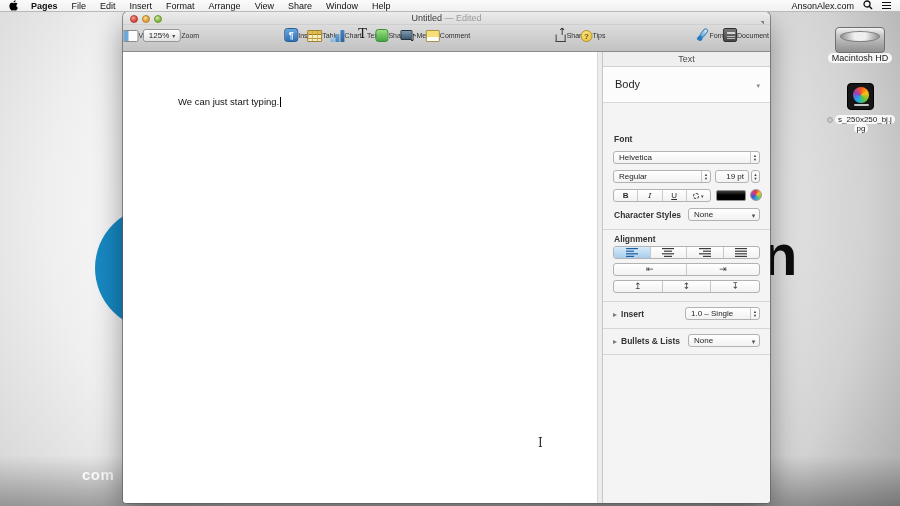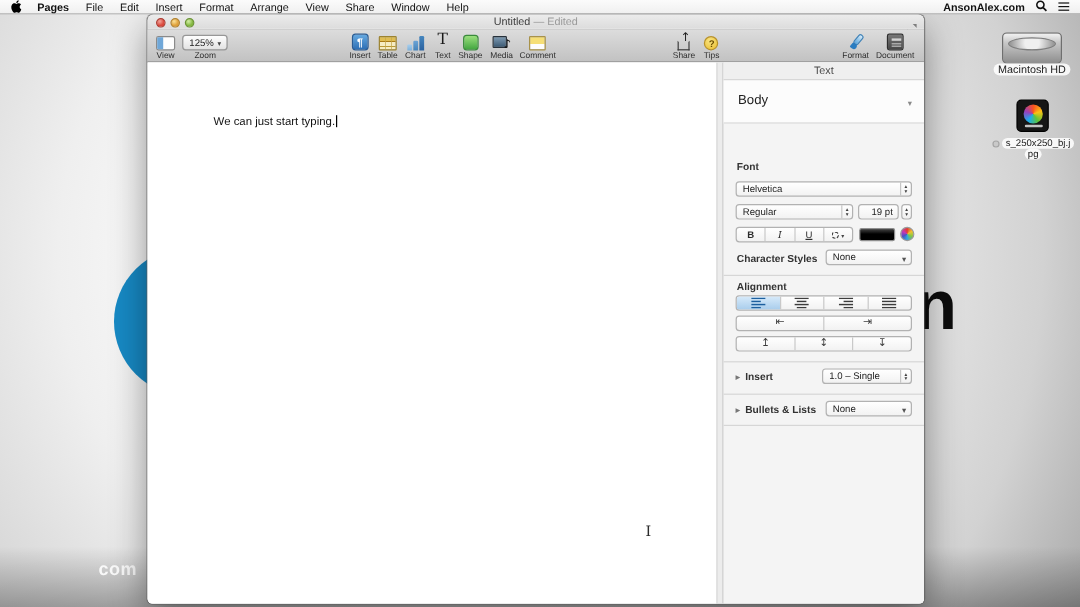--- a/index.html
+++ b/index.html
@@ -15,21 +15,21 @@
   .wp-circle { position:absolute; left:95px; top:206px; width:124px; height:124px; border-radius:50%; background:#1789c4; }
   .wp-letter { position:absolute; left:762px; top:226px; font-size:58px; line-height:1; font-weight:700; color:#0d0d0d; letter-spacing:-2px; }
   .wp-com { position:absolute; left:82px; top:466px; font-size:15px; font-weight:700; color:rgba(255,255,255,0.88); letter-spacing:0.5px; }
 
   
   .menubar { position:absolute; left:0; top:0; width:900px; height:12px; background:linear-gradient(#fbfbfb,#f0f0f0); border-bottom:1px solid #b9b9b9; display:flex; align-items:center; z-index:30; font-size:9px; color:#111; }
   .menubar .apple { margin:0 6px 0 9px; display:flex; align-items:center; }
   .menu-item { padding:0 7px; line-height:12px; }
   .menu-item.app { font-weight:700; }
   .menubar-right { margin-left:auto; display:flex; align-items:center; gap:9px; padding-right:9px; }
-  .mb-title { font-weight:700; font-size:9px; }
+  .mb-title { font-weight:400; font-size:9px; }
   .search-glyph { display:inline-block; }
   .nc-lines { display:inline-block; width:9px; height:1.4px; background:#111; box-shadow:0 3px 0 #111, 0 6px 0 #111; margin-bottom:6px; }
 
   
   .hd-icon { position:absolute; left:835px; top:27px; width:50px; height:26px; border-radius:4px;
     background:linear-gradient(180deg,#f2f2f2 0%,#c9c9c9 30%,#8f8f8f 100%); border:1px solid #6f6f6f; }
   .hd-icon::before { content:""; position:absolute; left:4px; right:4px; top:3px; height:9px; border-radius:50%;
     background:radial-gradient(circle at 50% 40%, #efefef 30%, #9a9a9a 90%); border:1px solid #7d7d7d; }
   .hd-label { position:absolute; left:820px; top:53px; width:80px; text-align:center; font-size:9px; color:#222; }
   .hd-label span { background:rgba(255,255,255,0.85); border-radius:6px; padding:0 4px; }
@@ -47,21 +47,21 @@
   .titlebar { position:relative; height:13px; border-radius:5px 5px 0 0; background:linear-gradient(#ececec,#dcdcdc); border-bottom:1px solid #cfcfcf; }
   .tl { position:absolute; top:2.5px; width:8px; height:8px; border-radius:50%; }
   .tl.red { left:7px; background:radial-gradient(circle at 35% 30%, #f09a90 8%, #da493d 60%); border:1px solid #ad3a30; }
   .tl.yellow { left:19px; background:radial-gradient(circle at 35% 30%, #f7d98c 8%, #dfa03a 60%); border:1px solid #b1802b; }
   .tl.green { left:31px; background:radial-gradient(circle at 35% 30%, #cae89a 8%, #85b843 60%); border:1px solid #6a9334; }
   .win-title { position:absolute; left:0; right:0; top:0; text-align:center; font-size:9px; line-height:13px; color:#3c3c3c; }
   .win-title .edited { color:#9a9a9a; }
   .expand-icon { position:absolute; right:6px; top:3px; }
 
   .toolbar { position:relative; height:27px; background:linear-gradient(#dcdcdc,#c2c2c2); border-bottom:1px solid #8c8c8c; border-radius:0; }
-  .tb-item { position:absolute; top:2px; display:flex; flex-direction:column; align-items:center; transform:translateX(-50%); }
+  .tb-item { position:absolute; top:2px; display:flex; flex-direction:row; align-items:center; transform:translateX(-50%); }
   .tb-label { font-size:7px; color:#2e2e2e; margin-top:1px; white-space:nowrap; }
   .tb-ico { height:15px; display:flex; align-items:flex-end; justify-content:center; }
 
   .view-ico { width:16px; height:12px; background:#fdfdfd; border:1px solid #8a8a8a; border-radius:2px; position:relative; }
   .view-ico::before { content:""; position:absolute; left:0; top:0; bottom:0; width:5px; background:#6fa7d8; border-radius:1px 0 0 1px; }
   .zoom-btn { font-size:8px; color:#222; background:linear-gradient(#fefefe,#e2e2e2); border:1px solid #979797; border-radius:3px; padding:1px 5px; display:flex; align-items:center; gap:3px; }
   .zoom-btn .chev::before { content:"▾"; font-size:6px; color:#444; }
   .insert-ico { width:14px; height:14px; border-radius:3px; background:linear-gradient(#66a9e0,#2d6fb5); border:1px solid #2a5c94; color:#fff; font-size:9px; font-weight:700; display:flex; align-items:center; justify-content:center; }
   .insert-ico::before { content:"¶"; }
   .table-ico { width:15px; height:12px; border:1px solid #9c8330; border-radius:1px;

